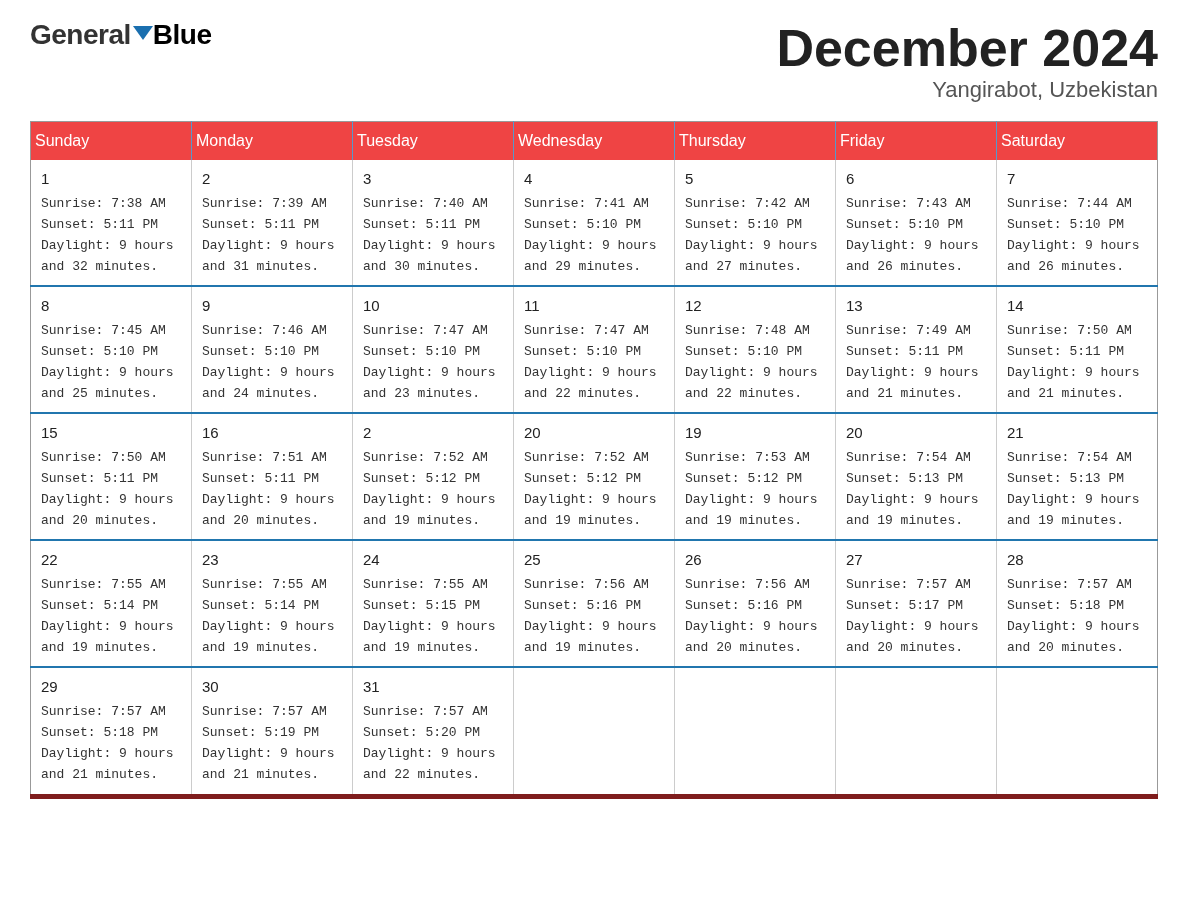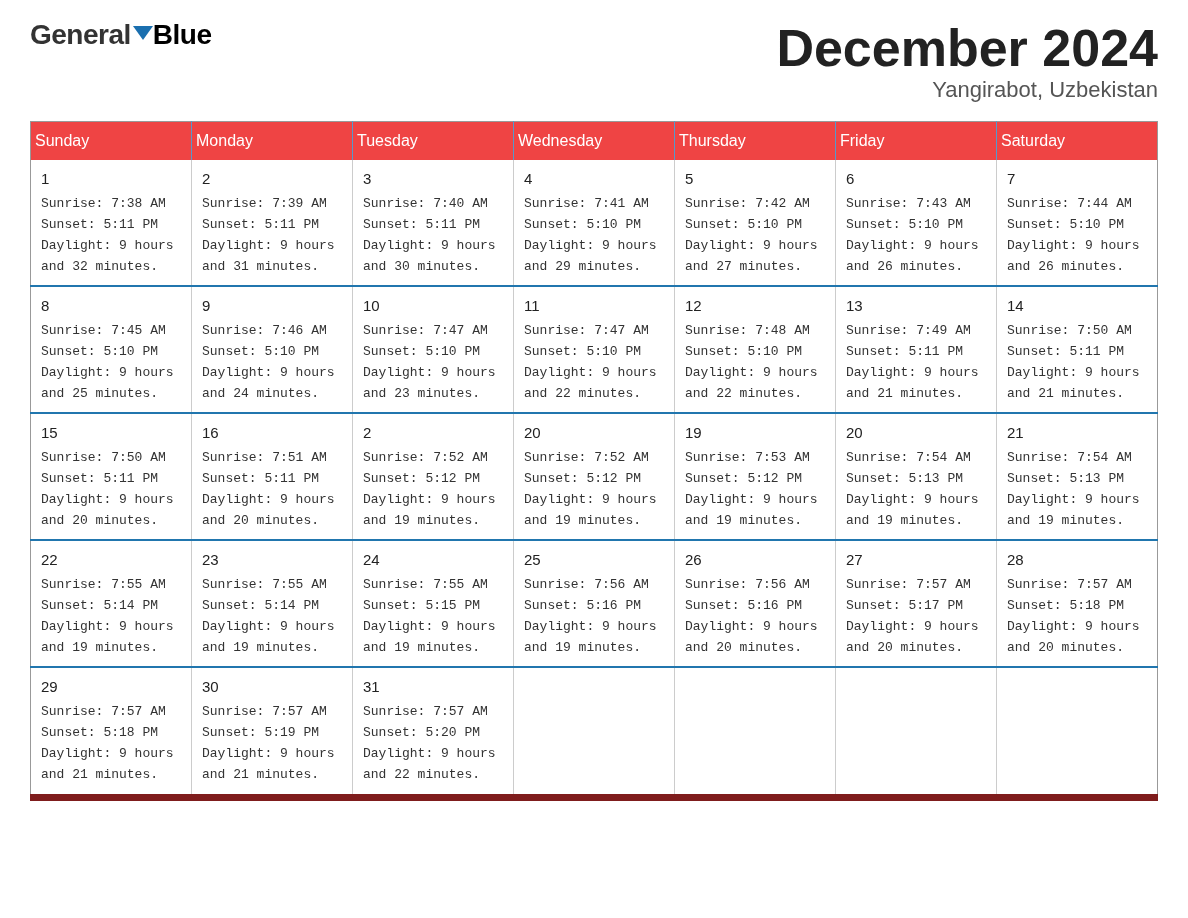--- a/index.html
+++ b/index.html
@@ -86,21 +86,21 @@
       border-bottom: 2px solid #2176ae;
       font-size: 13px;
       line-height: 1.5;
       width: 14.28%;
       min-height: 90px;
     }
     .calendar-table td:last-child {
       border-right: none;
     }
     .calendar-table tr:last-child td {
-      border-bottom: 7px solid #7f1d1d;
+      border-bottom: 5px solid #7f1d1d;
     }
     .day-number {
       font-size: 15px;
       font-weight: normal;
       color: #222;
       display: block;
       margin-bottom: 2px;
     }
     .day-info {
       font-size: 13px;

